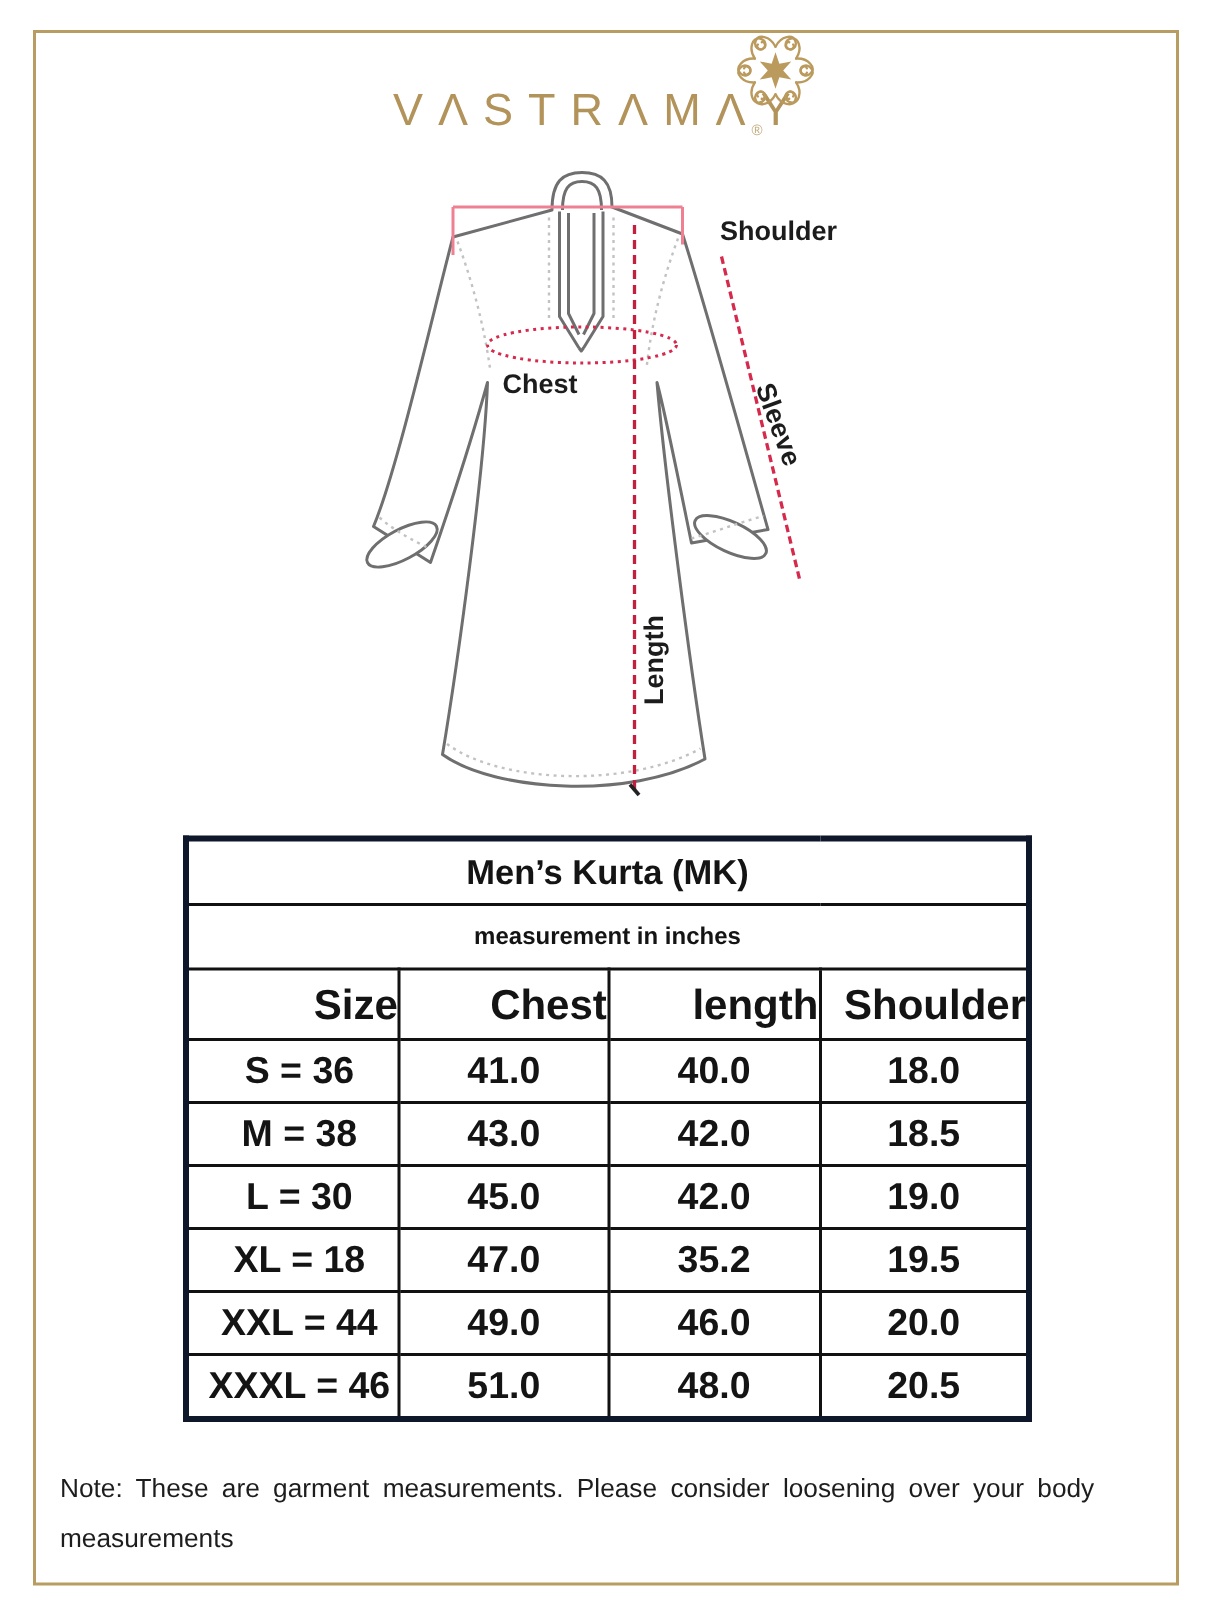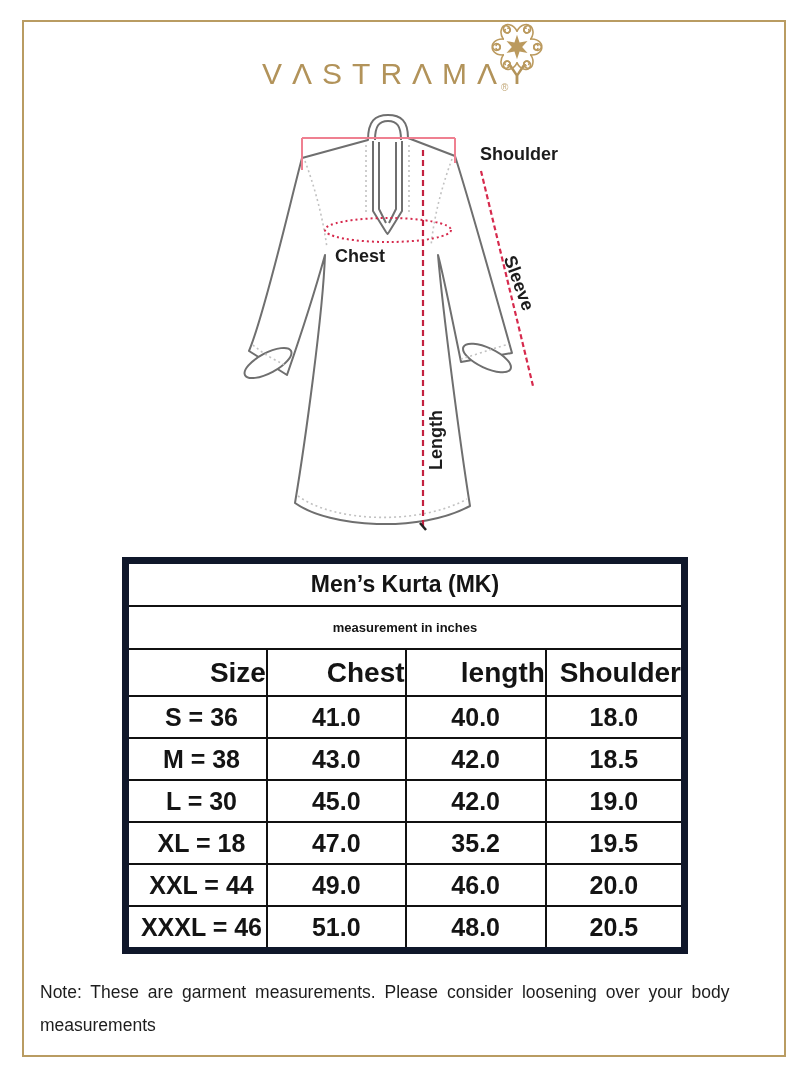--- a/index.html
+++ b/index.html
@@ -24,23 +24,23 @@
   .figure{position:absolute;left:235px;top:113px;width:340px;height:447px;}
   
   .size-table{
     position:absolute;left:122px;top:557px;width:566px;
     border-collapse:collapse;table-layout:fixed;color:#141414;
   }
   .size-table td,.size-table th{
     border:2px solid #111;text-align:center;vertical-align:middle;
     font-weight:bold;padding:0;
   }
-  .size-table{border:7px solid #0f172a;}
+  .size-table{border:4px solid #0f172a;}
   .row-title td{height:41px;font-size:23px;}
-  .row-subtitle td{height:41px;font-size:13px;}
+  .row-subtitle td{height:41px;font-size:16px;}
   .row-headers th{height:45px;font-size:28px;text-align:right;}
   .row-data td{height:40px;font-size:25px;}
   .col-size{width:25.3%;}
   .col-chest{width:24.8%;}
   .col-length{width:25.1%;}
   .col-shoulder{width:24.8%;}
   .cell-size{text-align:right;padding-left:8px !important;}
   
   .note{
     position:absolute;left:40px;right:40px;top:976px;

